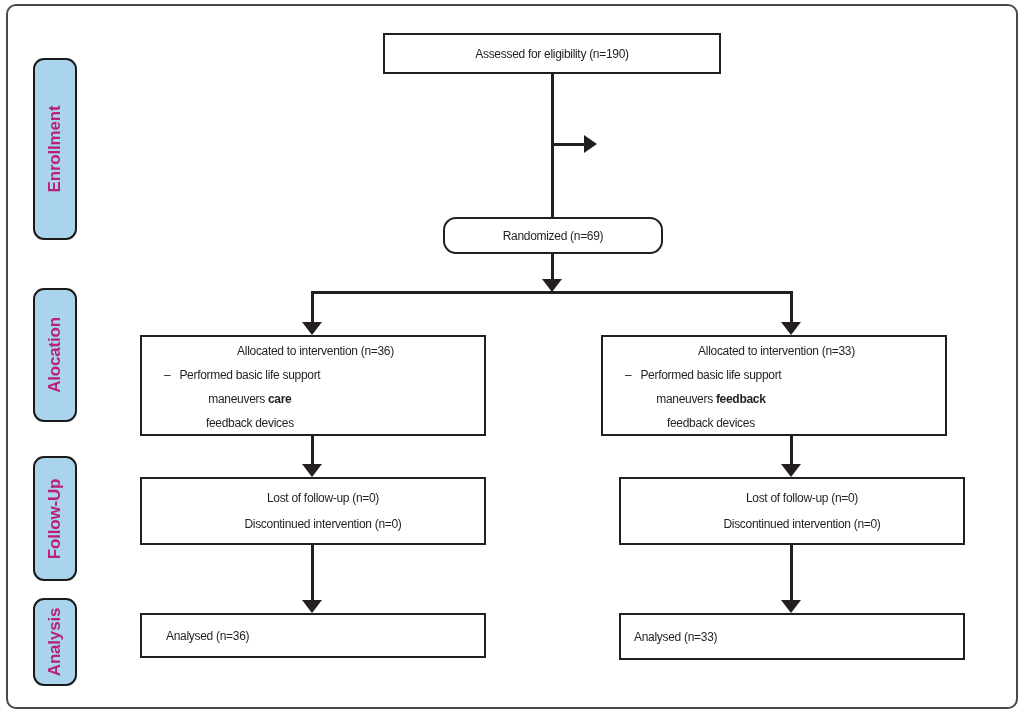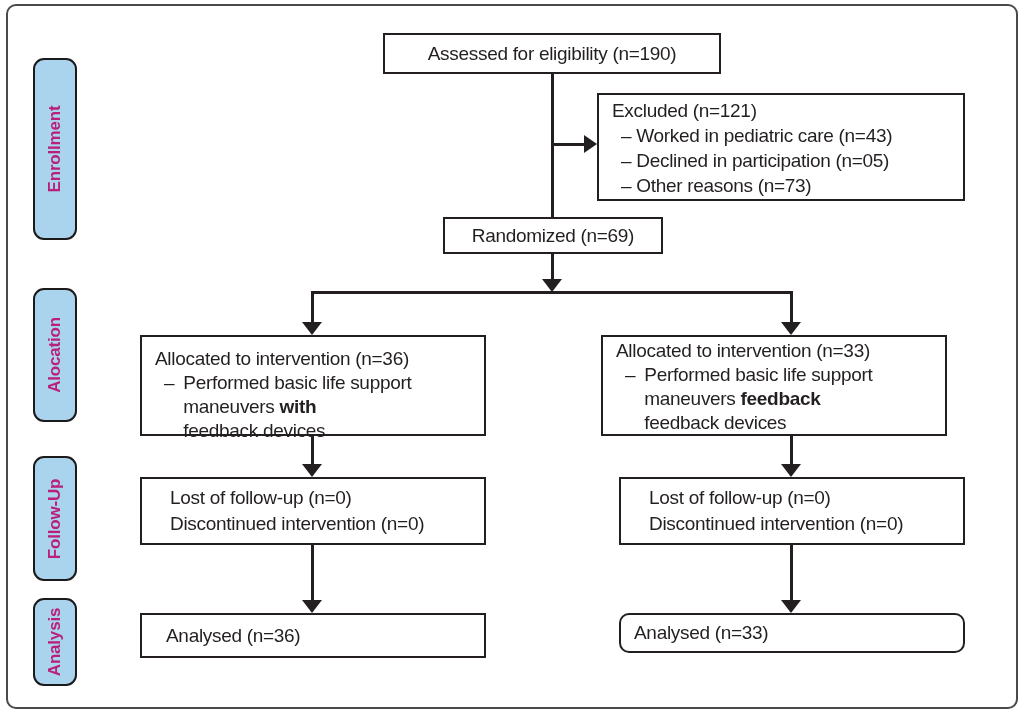--- a/index.html
+++ b/index.html
@@ -38,22 +38,23 @@
     font-weight: bold;
     color: #b82079;
     letter-spacing: -0.2px;
   }
   
   .box {
     position: absolute;
     background: #ffffff;
     border: 2px solid #231f20;
     box-sizing: border-box;
-    font-size: 19px;
+    font-size: 12px;
     letter-spacing: -0.3px;
+    text-align: center;
   }
   .box.center-text {
     display: flex;
     align-items: center;
     justify-content: center;
   }
   .box.left-pad {
     padding: 4px 8px 0 13px;
   }
   .excluded-item { padding-left: 9px; line-height: 25px; }
@@ -93,38 +94,32 @@
     <span>Follow-Up</span>
   </div>
   <div class="stage-label" style="top:598px;height:88px;">
     <span>Analysis</span>
   </div>
 
   <div class="box center-text" style="left:383px;top:33px;width:338px;height:41px;">
     <span>Assessed for eligibility (n=190)</span>
   </div>
 
-  <div class="box left-pad" style="left:597px;top:93px;width:368px;height:108px;padding-top:3px;">
-    <div class="excluded-title">Excluded (n=121)</div>
-    <div class="excluded-item">–  Worked in pediatric care (n=43)</div>
-    <div class="excluded-item">–  Declined in participation (n=05)</div>
-    <div class="excluded-item">–  Other reasons (n=73)</div>
-  </div>
 
-  <div class="box center-text" style="left:443px;top:217px;width:220px;height:37px;">
+  <div class="box center-text" style="left:443px;top:217px;width:220px;height:37px;border-radius:13px;">
     <span>Randomized (n=69)</span>
   </div>
 
-  <div class="box left-pad" style="left:140px;top:335px;width:346px;height:101px;padding-top:10px;">
+  <div class="box left-pad" style="left:140px;top:335px;width:346px;height:101px;padding-top:2px;">
     <div class="alloc-title">Allocated to intervention (n=36)</div>
     <div class="bullet">
       <span class="dash">–</span>
       <span>
         <span>Performed basic life support</span><br>
-        <span>maneuvers </span><b>with</b><br>
+        <span>maneuvers </span><b>care</b><br>
         <span>feedback devices</span>
       </span>
     </div>
   </div>
 
   <div class="box left-pad" style="left:601px;top:335px;width:346px;height:101px;padding-top:2px;">
     <div class="alloc-title">Allocated to intervention (n=33)</div>
     <div class="bullet">
       <span class="dash">–</span>
       <span>
@@ -142,21 +137,21 @@
 
   <div class="box left-pad" style="left:619px;top:477px;width:346px;height:68px;padding-top:6px;">
     <div class="fu-line">Lost of follow-up (n=0)</div>
     <div class="fu-line">Discontinued intervention (n=0)</div>
   </div>
 
   <div class="box" style="left:140px;top:613px;width:346px;height:45px;display:flex;align-items:center;padding-left:24px;">
     <span>Analysed (n=36)</span>
   </div>
 
-  <div class="box" style="left:619px;top:613px;width:346px;height:40px;display:flex;align-items:center;padding-left:13px;border-radius:10px;">
+  <div class="box" style="left:619px;top:613px;width:346px;height:47px;display:flex;align-items:center;padding-left:13px;">
     <span>Analysed (n=33)</span>
   </div>
 
   <div class="vline" style="left:551px;top:73px;width:3px;height:144px;"></div>
   <div class="hline" style="left:552px;top:143px;width:33px;height:3px;"></div>
   <div class="arrow-right" style="left:584px;top:135px;"></div>
 
   <div class="vline" style="left:551px;top:253px;width:3px;height:27px;"></div>
   <div class="arrow-down" style="left:542px;top:279px;"></div>
   <div class="hline" style="left:311px;top:291px;width:482px;height:3px;"></div>

